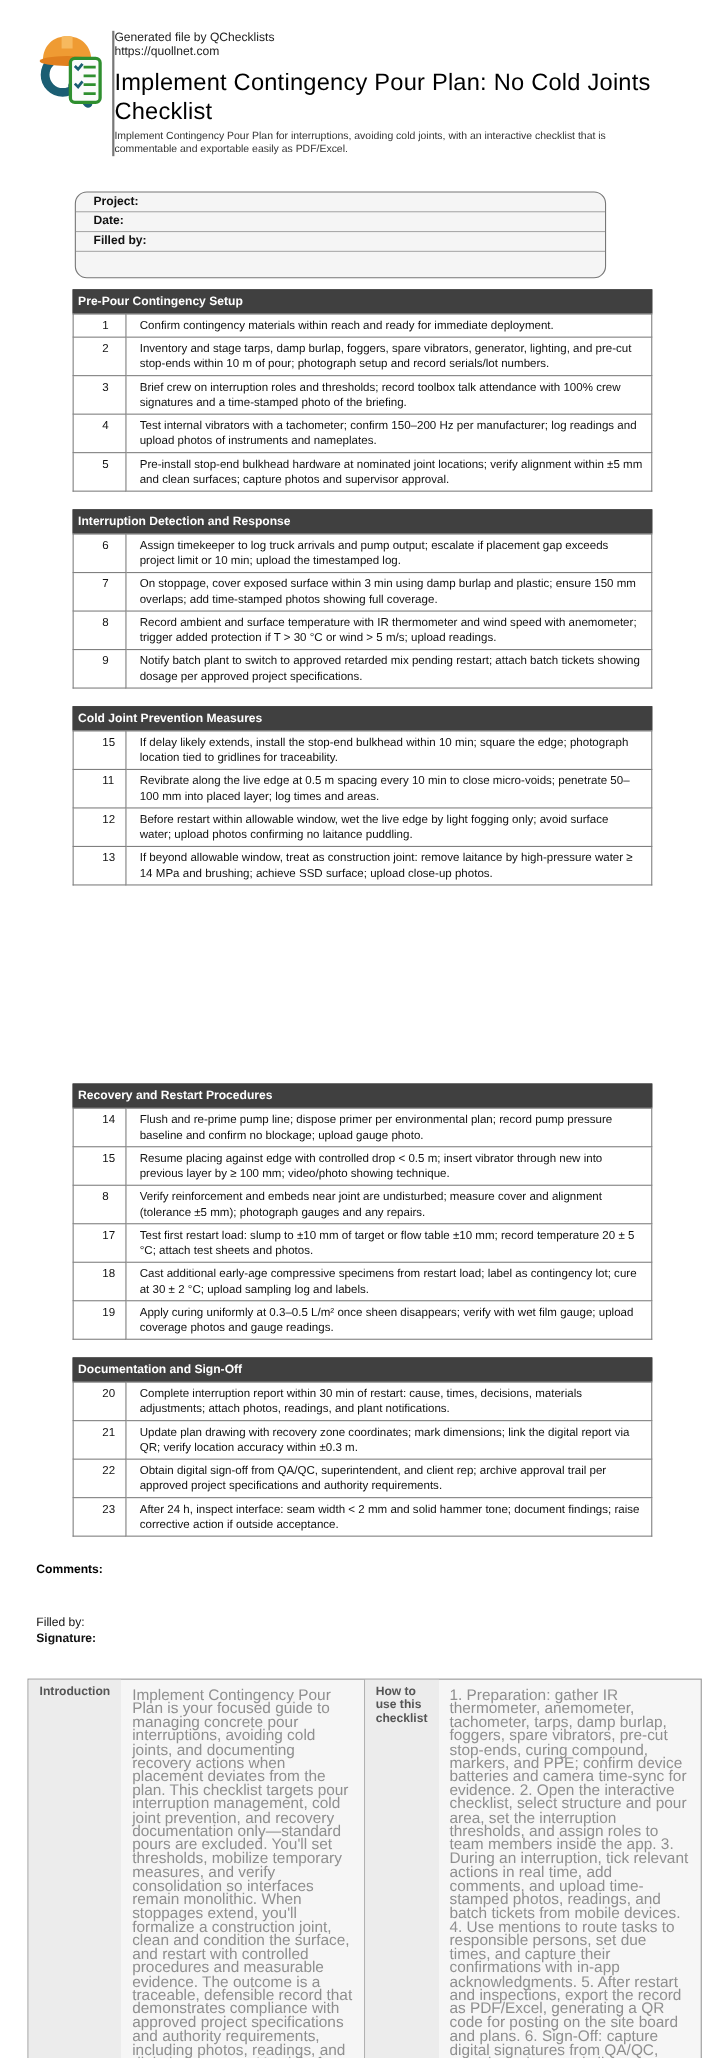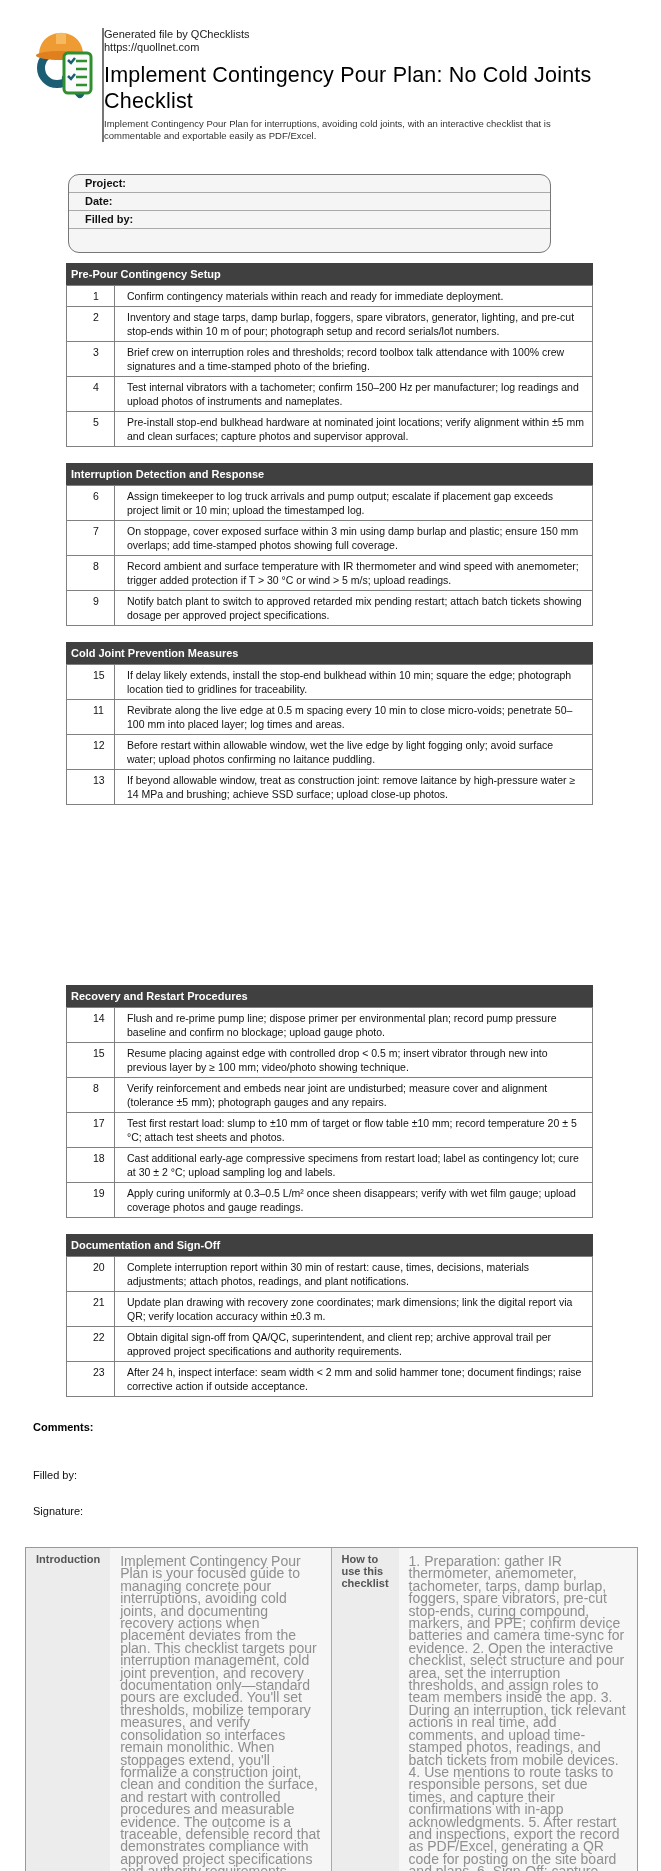--- a/index.html
+++ b/index.html
@@ -29,21 +29,21 @@
   .section-header { background:#404040; color:#fff; font-size:11px; font-weight:bold; padding:4px 0 4px 4px; border:1px solid #404040; }
   table.items { width:100%; border-collapse:collapse; }
   table.items td { border:1px solid #808080; vertical-align:top; font-size:10.5px; line-height:14px; color:#111; }
   td.num { width:48px; padding:3px 2px 3px 26px; }
   td.txt { padding:3px 8px 3px 12px; }
 
   
   .tail-block { margin-left:33px; }
   .comments-label { margin-top:24px; font-size:11px; font-weight:bold; color:#000; }
   .filledby-label { margin-top:36px; font-size:11px; color:#111; }
-  .signature-label { margin-top:24px; font-size:11px; color:#111; }
+  .signature-label { margin-top:3px; font-size:11px; color:#111;font-weight:bold; }
 
   
   .info-box { margin:30px 0 0 25px; width:613px; border:1.5px solid #999; background:#f6f6f6; display:flex; }
   .info-col { width:50%; display:flex; }
   .info-col.left { border-right:1px solid #aaa; }
   .info-col-header { background:#ececec; border-bottom:1px solid #aaa; font-size:11px; font-weight:bold; color:#555; padding:5px 10px; }
   .info-col-body { padding:7px 10px 10px 10px; font-size:14px; line-height:12.4px; color:#8f8f8f; }
 </style>
 </head>
 <body>

